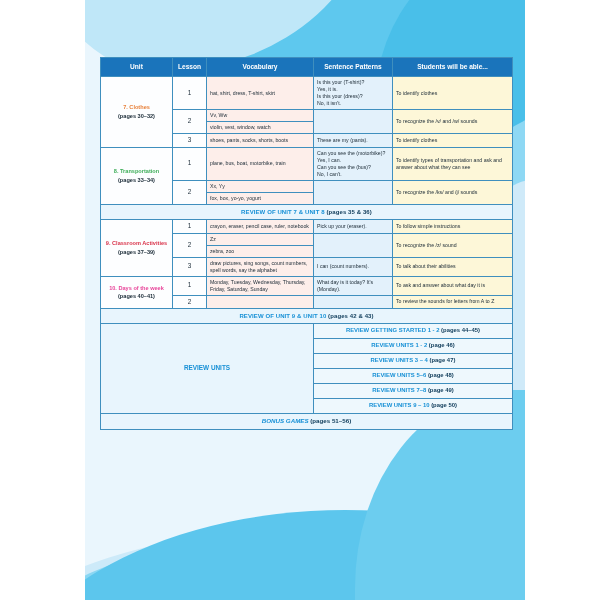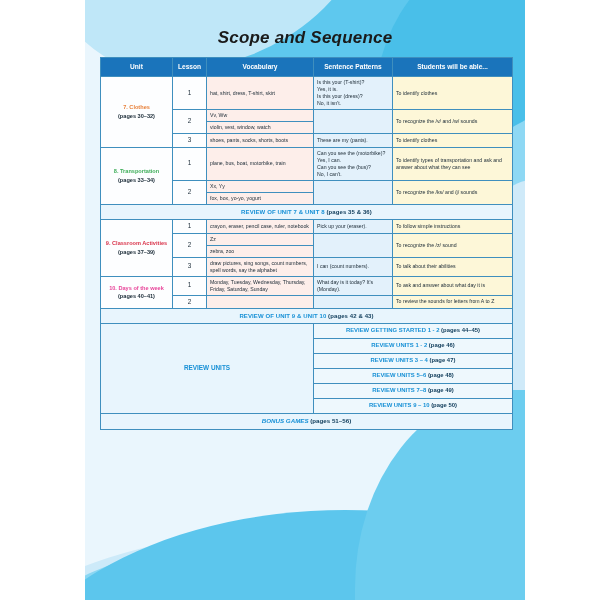--- a/index.html
+++ b/index.html
@@ -149,21 +149,20 @@
   <div class="wave w-top-dark"></div>
   <div class="wave w-top-light"></div>
   <div class="wave w-right-dark"></div>
   <div class="wave w-right-mid"></div>
   <div class="wave w-right-pale"></div>
   <div class="wave w-bot-pale"></div>
   <div class="wave w-bot-mid"></div>
   <div class="wave w-bot-dark"></div>
   <div class="wave w-bot-right"></div>
 
-  <div id="title">Scope and Sequence</div>
 
   <div id="tablewrap">
     <table>
       <colgroup>
         <col class="c-unit">
           <col class="c-lesson">
           <col class="c-vocab">
           <col class="c-sent">
           <col class="c-abil">
       </colgroup>

